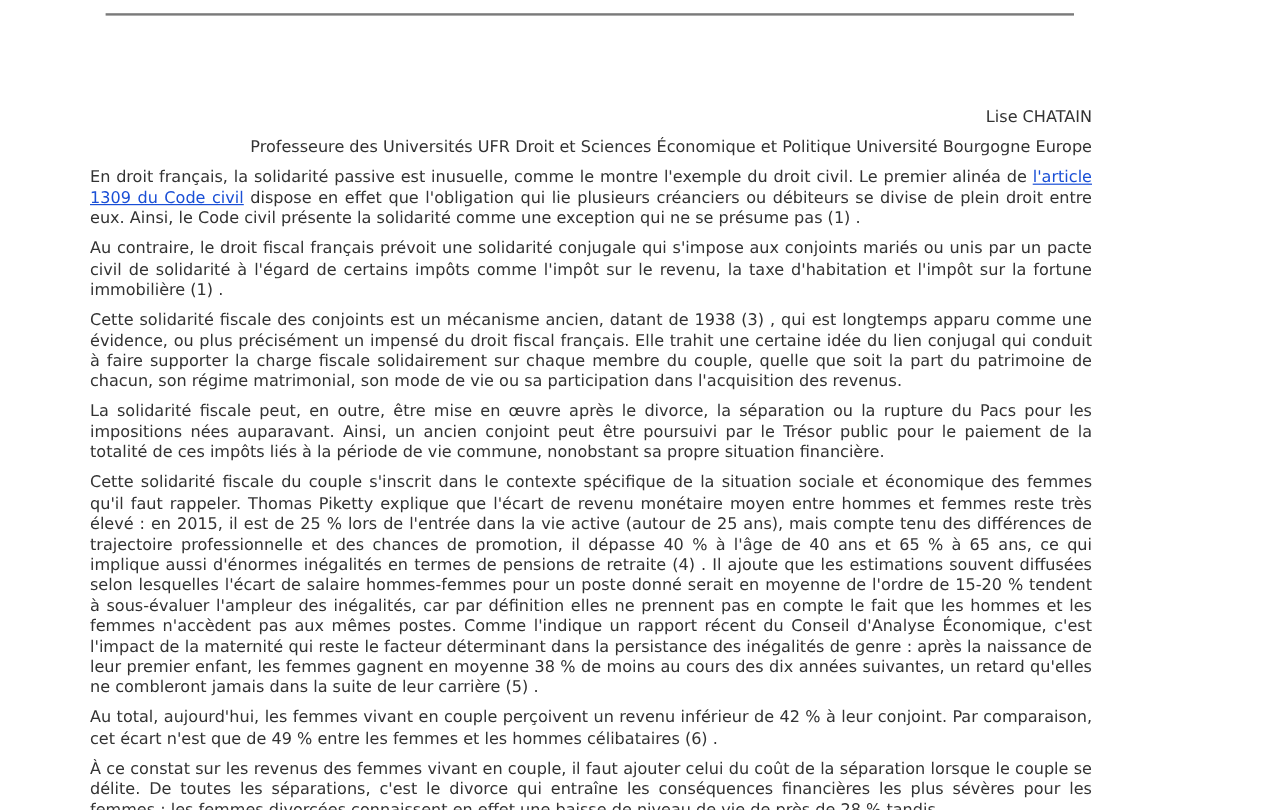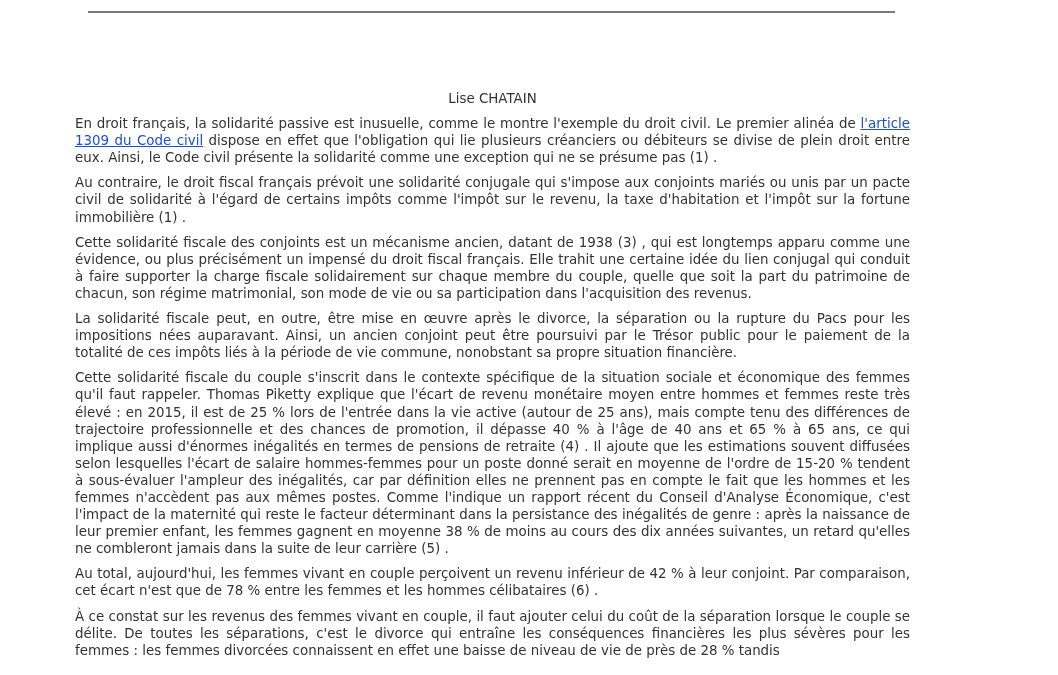--- a/index.html
+++ b/index.html
@@ -9,30 +9,31 @@
   }
   .rule {
     position: absolute; left: 88px; top: 11px; width: 807px; height: 0;
     border-top: 2px solid #7a7a7a;
   }
   .article {
     position: absolute; left: 75px; top: 90px; width: 835px;
     font-size: 13.4px; line-height: 17.1px; letter-spacing: 0;
   }
   .article p { margin: 0 0 8px 0; text-align: justify; }
-  .article p.meta { text-align: center; }
+  .article p.meta { text-align: right; }
   .article a { color: #1a4fd6; text-decoration: underline; }
 </style>
 </head>
 <body>
 
 <div class="rule"></div>
 
 <div class="article">
   <p class="meta">Lise CHATAIN</p>
+  <p class="meta">Professeure des Universités UFR Droit et Sciences Économique et Politique Université Bourgogne Europe</p>
   <p><span>En droit français, la solidarité passive est inusuelle, comme le montre l'exemple du droit civil. Le premier alinéa de </span><a href="#">l'article 1309 du Code civil</a><span> dispose en effet que l'obligation qui lie plusieurs créanciers ou débiteurs se divise de plein droit entre eux. Ainsi, le Code civil présente la solidarité comme une exception qui ne se présume pas (1) .</span></p>
   <p>Au contraire, le droit fiscal français prévoit une solidarité conjugale qui s'impose aux conjoints mariés ou unis par un pacte civil de solidarité à l'égard de certains impôts comme l'impôt sur le revenu, la taxe d'habitation et l'impôt sur la fortune immobilière (1) .</p>
   <p>Cette solidarité fiscale des conjoints est un mécanisme ancien, datant de 1938 (3) , qui est longtemps apparu comme une évidence, ou plus précisément un impensé du droit fiscal français. Elle trahit une certaine idée du lien conjugal qui conduit à faire supporter la charge fiscale solidairement sur chaque membre du couple, quelle que soit la part du patrimoine de chacun, son régime matrimonial, son mode de vie ou sa participation dans l'acquisition des revenus.</p>
   <p>La solidarité fiscale peut, en outre, être mise en œuvre après le divorce, la séparation ou la rupture du Pacs pour les impositions nées auparavant. Ainsi, un ancien conjoint peut être poursuivi par le Trésor public pour le paiement de la totalité de ces impôts liés à la période de vie commune, nonobstant sa propre situation financière.</p>
   <p>Cette solidarité fiscale du couple s'inscrit dans le contexte spécifique de la situation sociale et économique des femmes qu'il faut rappeler. Thomas Piketty explique que l'écart de revenu monétaire moyen entre hommes et femmes reste très élevé : en 2015, il est de 25 % lors de l'entrée dans la vie active (autour de 25 ans), mais compte tenu des différences de trajectoire professionnelle et des chances de promotion, il dépasse 40 % à l'âge de 40 ans et 65 % à 65 ans, ce qui implique aussi d'énormes inégalités en termes de pensions de retraite (4) . Il ajoute que les estimations souvent diffusées selon lesquelles l'écart de salaire hommes-femmes pour un poste donné serait en moyenne de l'ordre de 15-20 % tendent à sous-évaluer l'ampleur des inégalités, car par définition elles ne prennent pas en compte le fait que les hommes et les femmes n'accèdent pas aux mêmes postes. Comme l'indique un rapport récent du Conseil d'Analyse Économique, c'est l'impact de la maternité qui reste le facteur déterminant dans la persistance des inégalités de genre : après la naissance de leur premier enfant, les femmes gagnent en moyenne 38 % de moins au cours des dix années suivantes, un retard qu'elles ne combleront jamais dans la suite de leur carrière (5) .</p>
-  <p>Au total, aujourd'hui, les femmes vivant en couple perçoivent un revenu inférieur de 42 % à leur conjoint. Par comparaison, cet écart n'est que de 78 % entre les femmes et les hommes célibataires (6) .</p>
+  <p>Au total, aujourd'hui, les femmes vivant en couple perçoivent un revenu inférieur de 42 % à leur conjoint. Par comparaison, cet écart n'est que de 49 % entre les femmes et les hommes célibataires (6) .</p>
   <p>À ce constat sur les revenus des femmes vivant en couple, il faut ajouter celui du coût de la séparation lorsque le couple se délite. De toutes les séparations, c'est le divorce qui entraîne les conséquences financières les plus sévères pour les femmes : les femmes divorcées connaissent en effet une baisse de niveau de vie de près de 28 % tandis</p>
 </div>
 
 </body></html>

